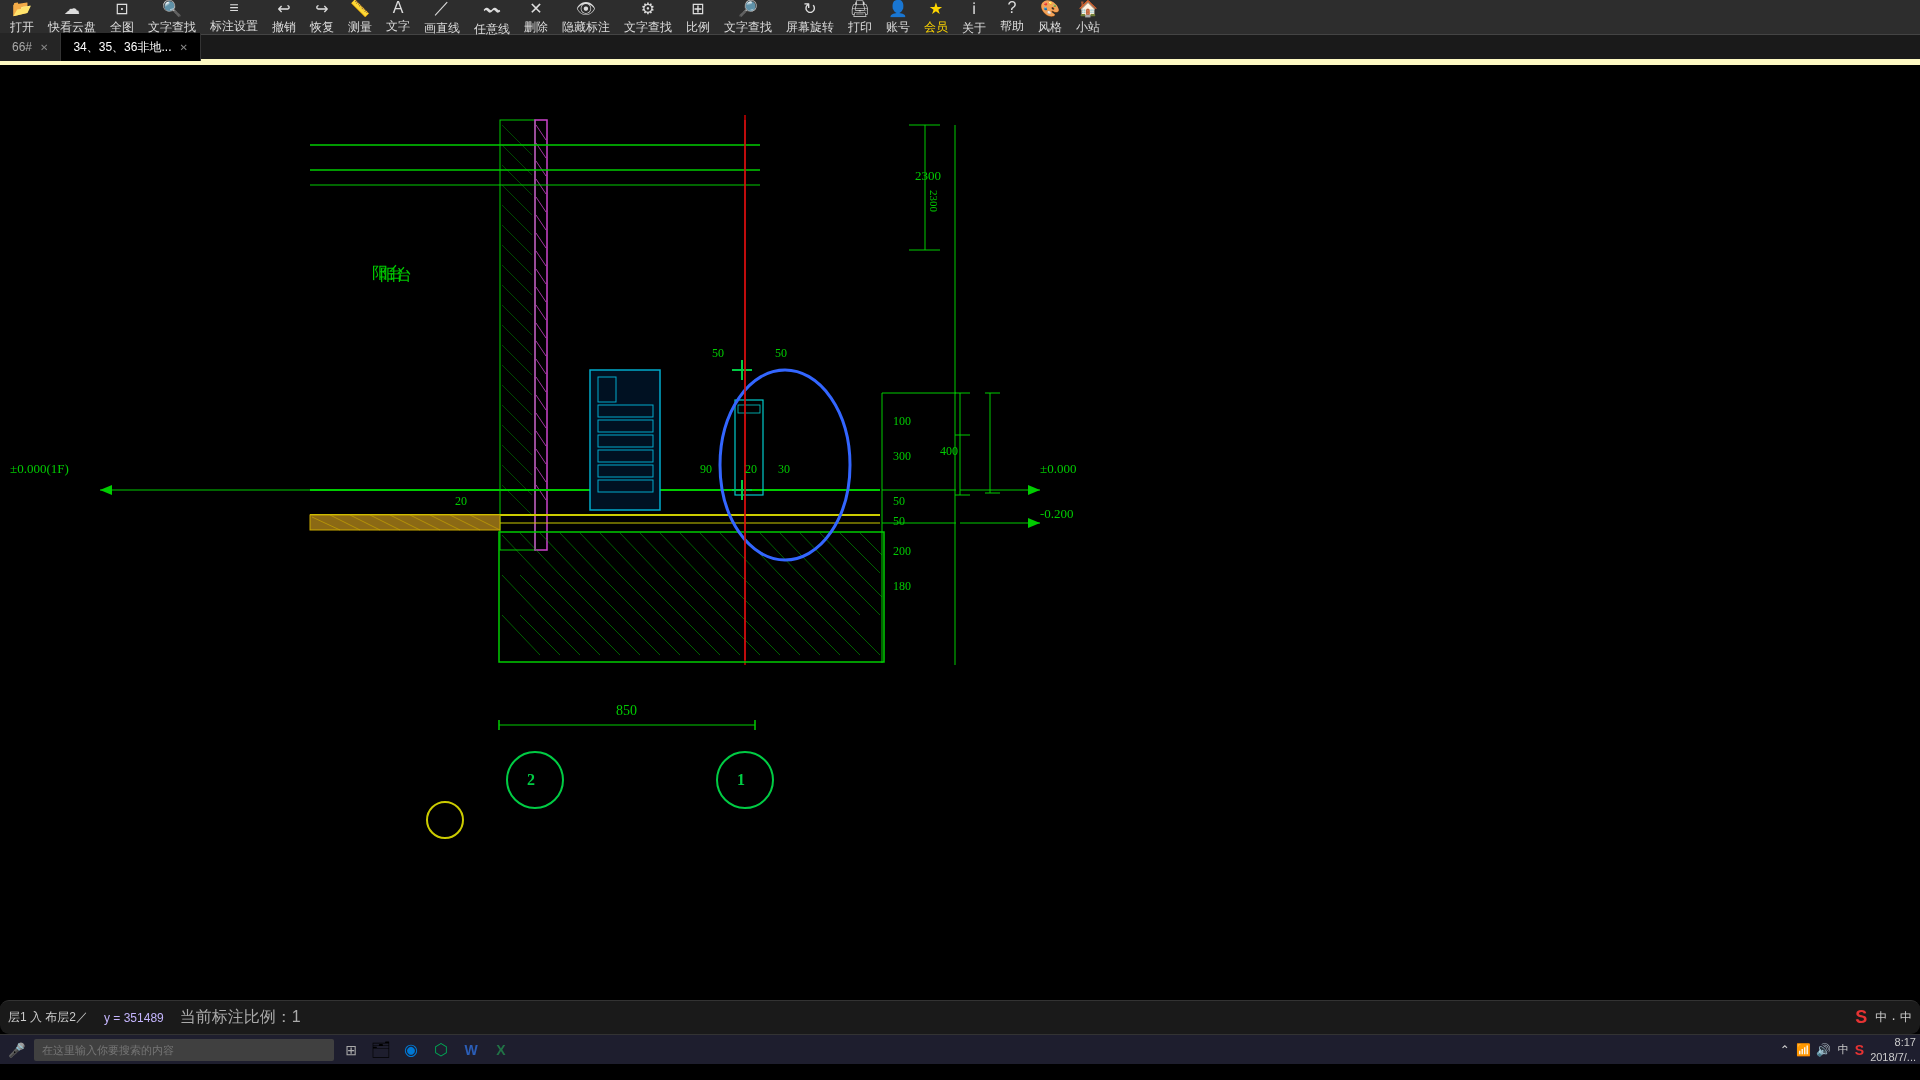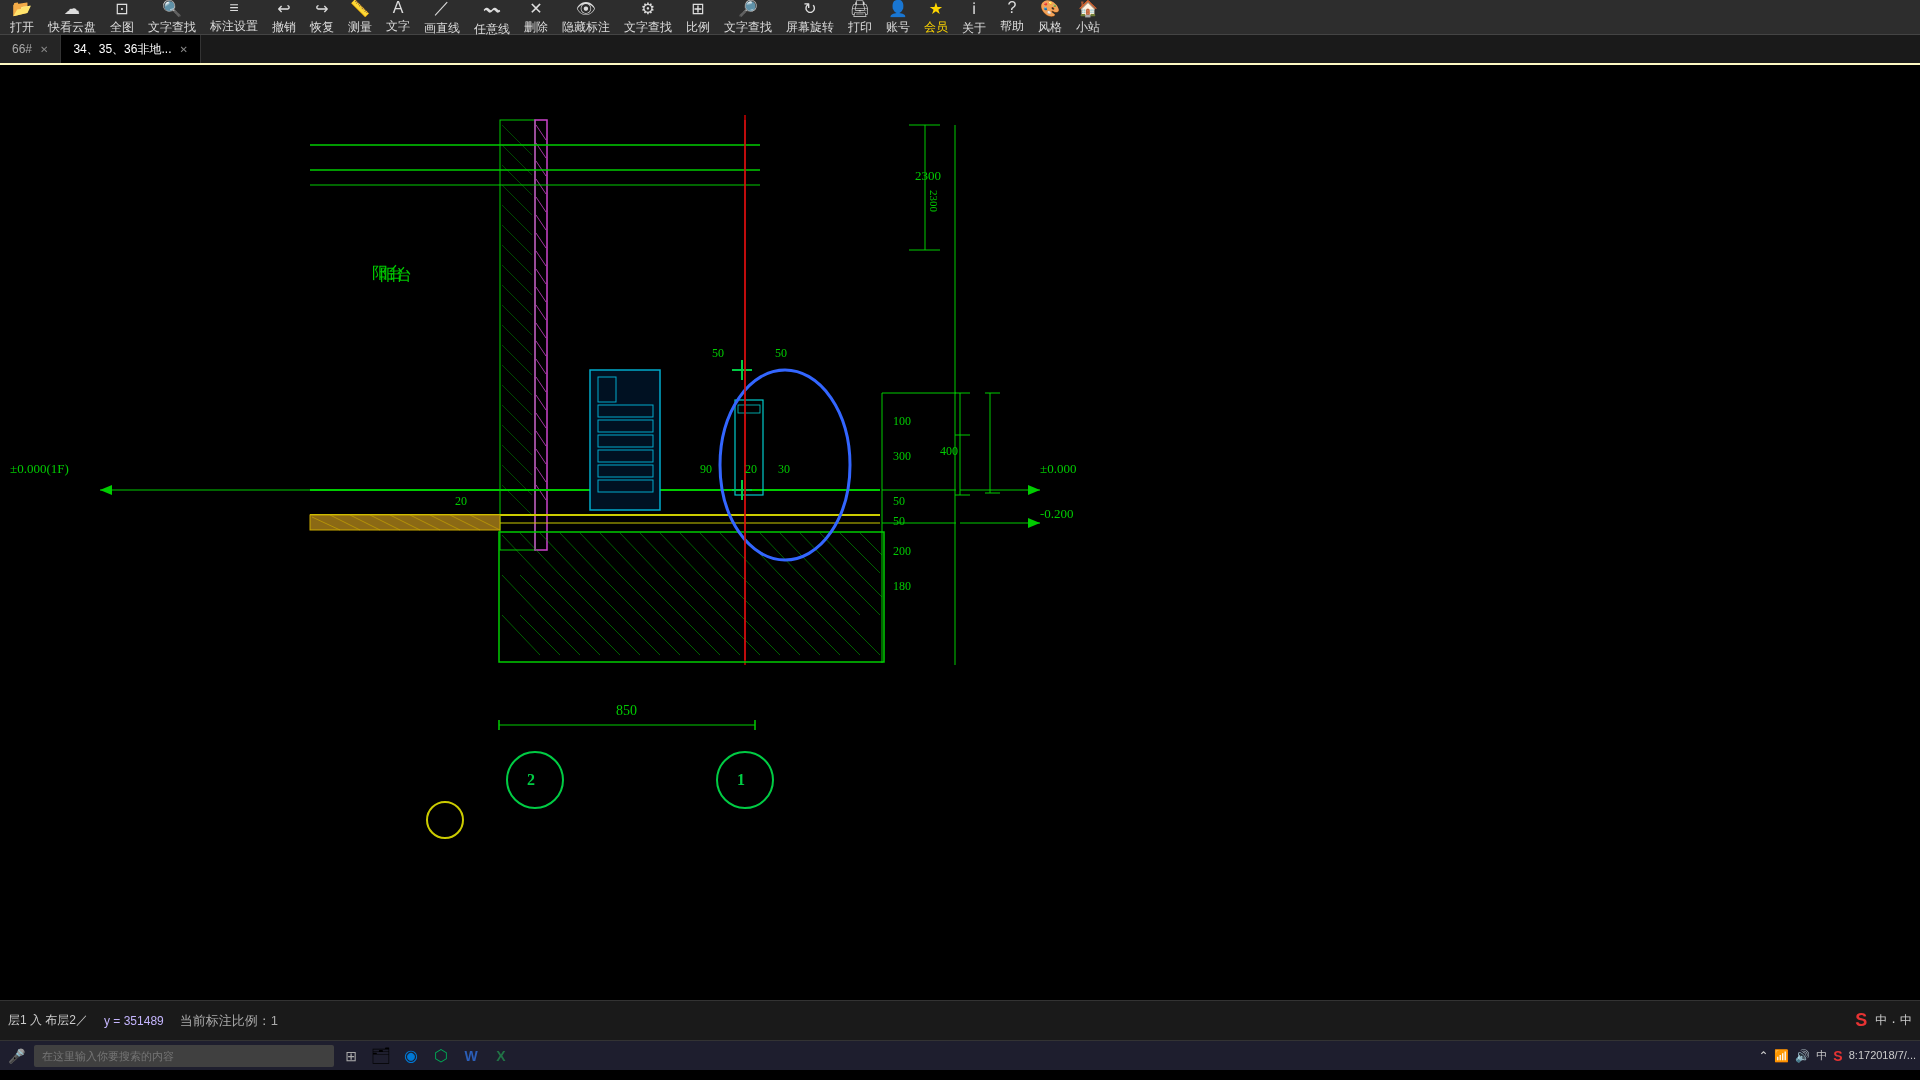--- a/index.html
+++ b/index.html
@@ -32,21 +32,21 @@
     .toolbar-icon { font-size: 16px; }
     .toolbar-vip { color: #ffd700; }
     
     
     #tabbar {
       width: 100%;
       height: 30px;
       background: #1a1a1a;
       display: flex;
       align-items: center;
-      border-bottom: 2px solid #fef9c3;
+      border-bottom: 6px solid #fef9c3;
     }
     .tab {
       height: 28px;
       padding: 0 12px;
       display: flex;
       align-items: center;
       font-size: 12px;
       color: #aaa;
       border-right: 1px solid #333;
       cursor: pointer;
@@ -68,39 +68,40 @@
     
     #cad-canvas {
       position: absolute;
       top: 0; left: 0;
       width: 100%; height: 100%;
     }
 
     
     #statusbar {
       width: 100%;
-      height: 40px;
+      height: 34px;
       background: #1a1a1a;
       border-top: 1px solid #333;
       display: flex;
       align-items: center;
       padding: 16px 8px;
       gap: 16px;
+      border-radius: 9px;
     }
     .status-text {
       color: #ccc;
       font-size: 12px;
     }
     .status-coords {
       color: #c4b5fd;
       font-size: 12px;
     }
     .status-scale {
       color: #aaa;
-      font-size: 13px;
+      font-size: 16px;
     }
     .status-right {
       margin-left: auto;
       display: flex;
       align-items: center;
     }
 
     
     #taskbar {
       width: 100%;
@@ -136,21 +137,21 @@
     .taskbar-right {
       margin-left: auto;
       display: flex;
       align-items: center;
       gap: 6px;
       color: #ccc;
       font-size: 11px;
     }
     .taskbar-time { 
       display: flex; 
-      flex-direction: row; 
+      flex-direction: column; 
       align-items: flex-end;
       font-size: 11px;
       color: #ccc;
       line-height: 1.3;
     }
   </style>
 </head>
 <body>
 
 <div id="toolbar">

